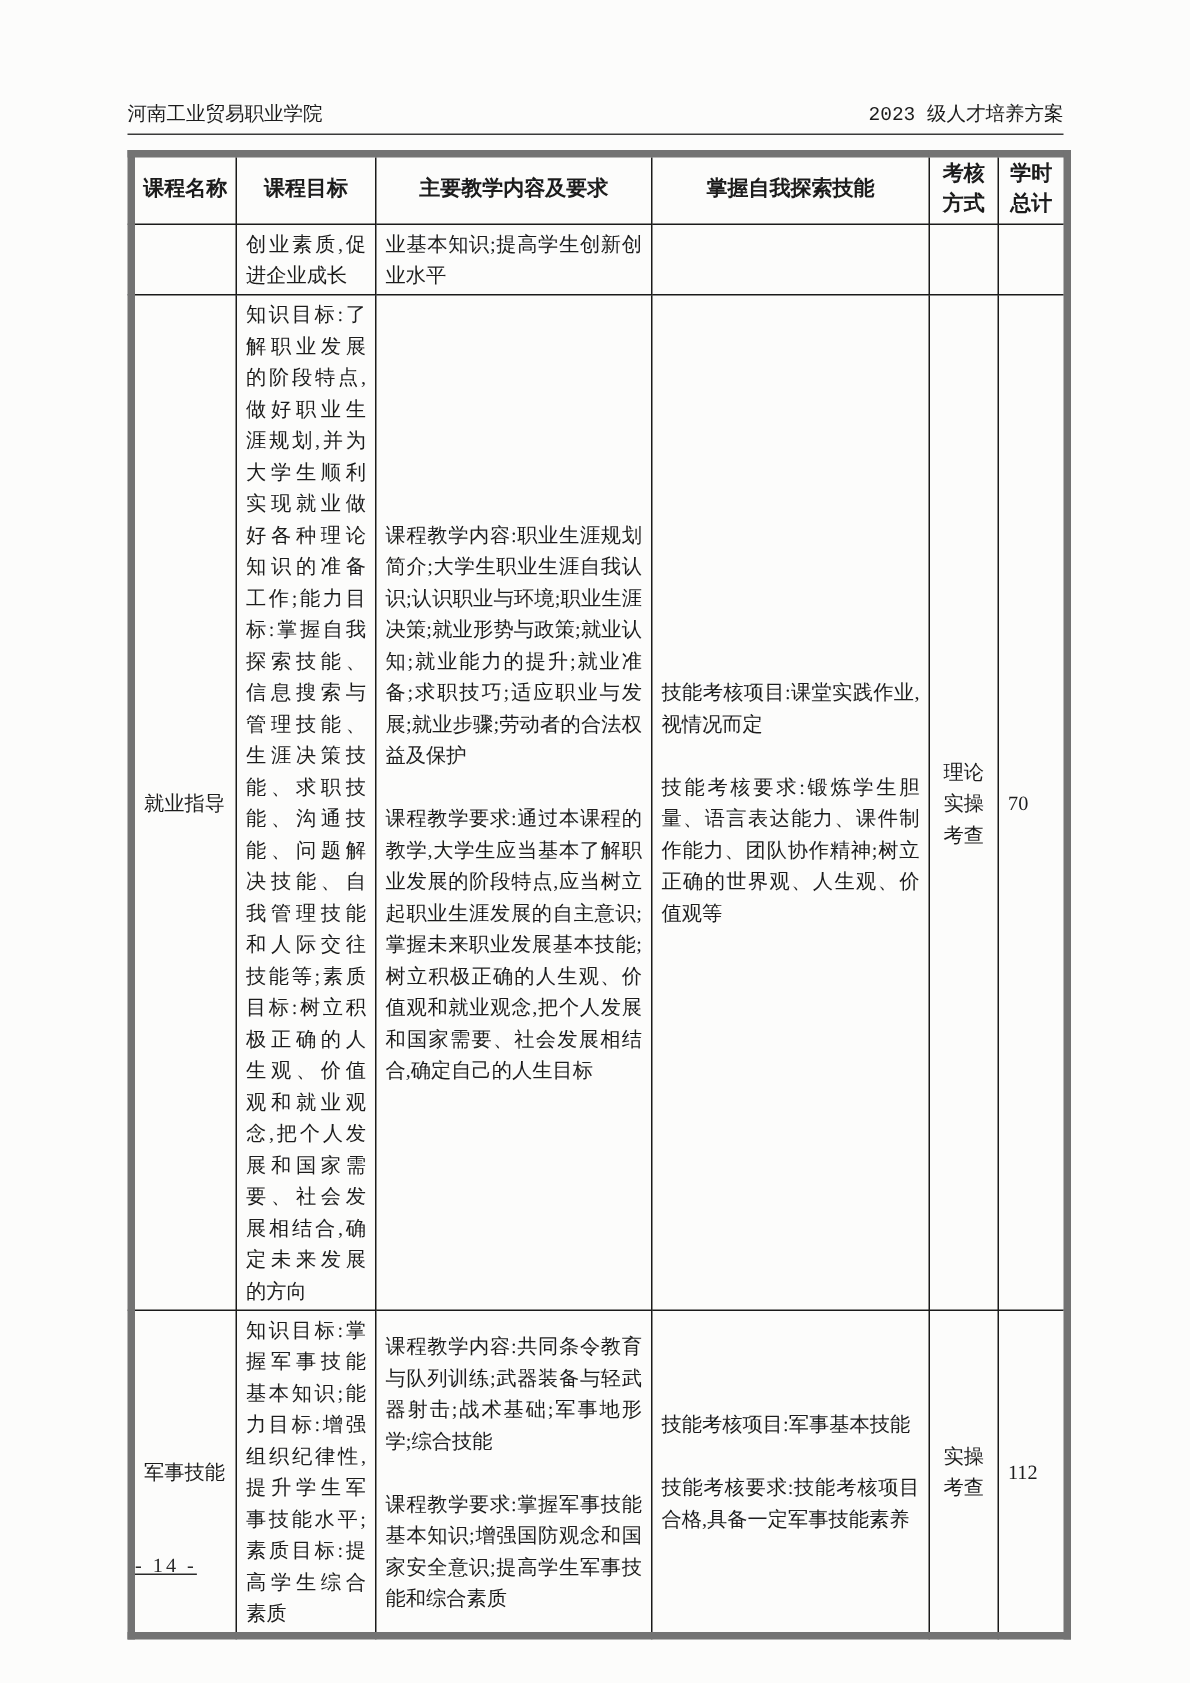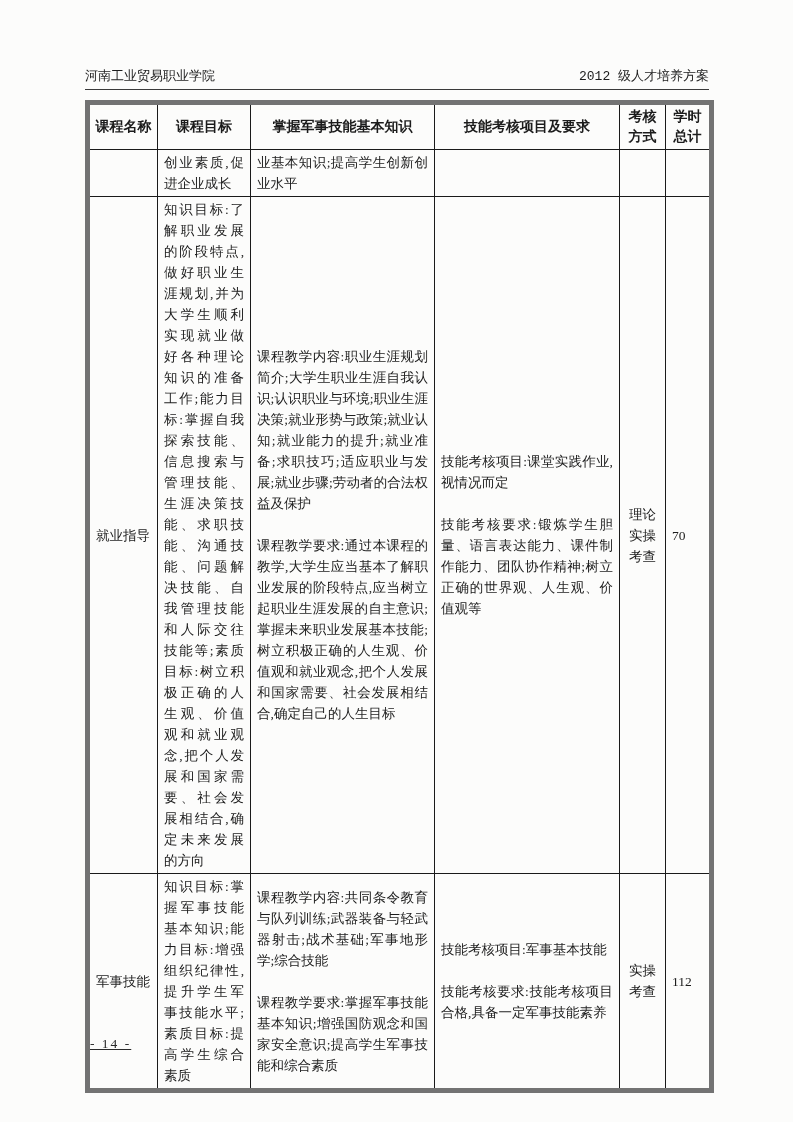--- a/index.html
+++ b/index.html
@@ -100,39 +100,39 @@
     letter-spacing: 2px;
     color: #2a2a2a;
     text-decoration: underline;
   }
 </style>
 </head>
 <body>
 
 <div class="page-header">
   <span>河南工业贸易职业学院</span>
-  <span>2012 级人才培养方案</span>
+  <span>2023 级人才培养方案</span>
 </div>
 
 <table class="doc-table">
   <colgroup>
     <col style="width:70px">
     <col style="width:93px">
     <col style="width:184px">
     <col style="width:185px">
     <col style="width:46px">
     <col style="width:46px">
   </colgroup>
 
   <tbody>
       <tr class="r-head">
     <th>课程名称</th>
     <th>课程目标</th>
-    <th>掌握军事技能基本知识</th>
-    <th>技能考核项目及要求</th>
+    <th>主要教学内容及要求</th>
+    <th>掌握自我探索技能</th>
     <th>考核
 方式</th>
     <th>学时
 总计</th>
   </tr>
 
   <tr class="r-partial">
     <td class="c-name"></td>
     <td class="c-obj">创业素质,促进企业成长</td>
     <td class="c-content">业基本知识;提高学生创新创业水平</td>

